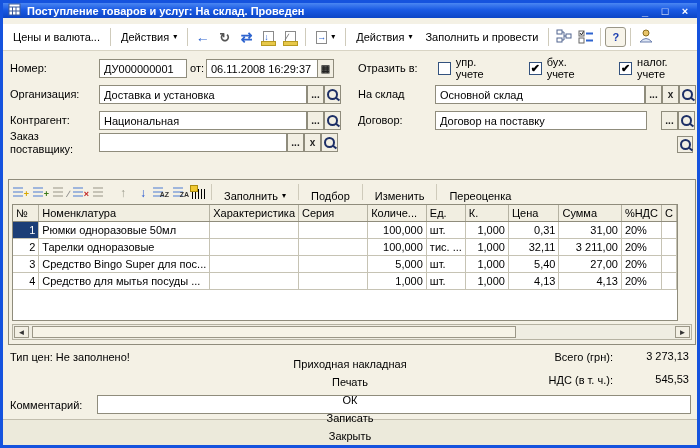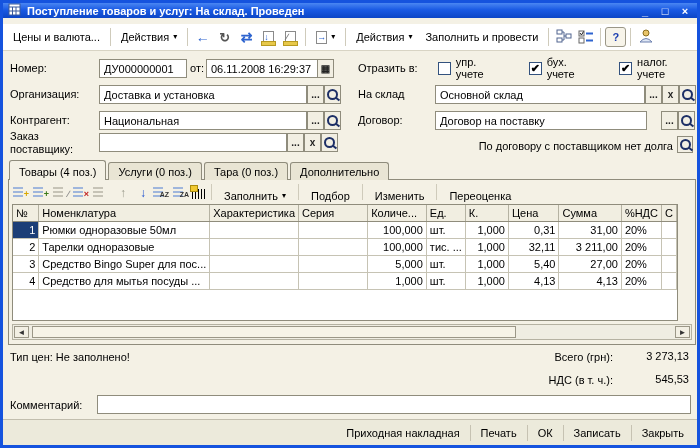--- a/index.html
+++ b/index.html
@@ -75,21 +75,21 @@
   .hscroll{position:absolute;left:3px;top:144px;width:680px;height:16px;background:#efede2;
        border:1px solid #b5b2a2;display:flex;align-items:center;box-sizing:border-box;padding:0 1px;}
   .harrow{width:15px;height:12px;background:#f2efe3;border:1px solid #9b9787;box-sizing:border-box;
        font-size:8px;display:flex;align-items:center;justify-content:center;color:#333;}
   .hthumb{height:12px;background:#f6f3e7;border:1px solid #9b9787;box-sizing:border-box;width:484px;margin-left:3px;}
   
   .b{font-weight:normal;}
   .rt{position:absolute;text-align:right;white-space:nowrap;}
   .footer{position:absolute;left:0;bottom:0;width:100%;height:26px;background:#eceadb;
        border-top:1px solid #c2beae;display:flex;align-items:center;justify-content:flex-end;
-       padding:0 5px;box-sizing:border-box;}
+       padding:0 5px;box-sizing:border-box;flex-direction:column;}
   .fbtnft{padding:3px 8px;white-space:nowrap;}
   .fsep{width:1px;height:16px;background:#c6c2b2;margin:0 2px;}
   input.fld{font-family:"Liberation Sans",sans-serif;font-size:11px;}
 </style>
 </head>
 <body>
 
 <div class="win">
 
   <div class="titlebar">
@@ -233,31 +233,24 @@
     </div>
 
   <span class="lbl" style="left:7px;top:127px;width:84px;white-space:normal;line-height:13px">Заказ поставщику:</span>
   <div class="fld" style="left:96px;top:130px;width:188px"></div>
   <div class="fbtn" style="left:284px;top:130px">...</div>
   <div class="fbtn" style="left:301px;top:130px">x</div>
   <div class="fbtn" style="left:318px;top:130px">
       <span class="mag"></span>
     </div>
 
-  <span class="lbl rt" style="right:24px;top:137px">По договору с поставщиком нет долга</span>
   <div class="fbtn" style="left:674px;top:133px;height:17px;width:16px">
       <span class="mag"></span>
     </div>
 
-  <div class="tabs">
-      <div class="tab active">Товары (4 поз.)</div>
-      <div class="tab">Услуги (0 поз.)</div>
-      <div class="tab">Тара (0 поз.)</div>
-      <div class="tab">Дополнительно</div>
-    </div>
 
   <div class="panel">
     <div class="itoolbar">
       <span class="tico">
           <span class="ov" style="color:#d8a800">+</span>
         </span>
       <span class="tico">
           <span class="ov" style="color:#3a7a1a">+</span>
         </span>
       <span class="tico dis">

